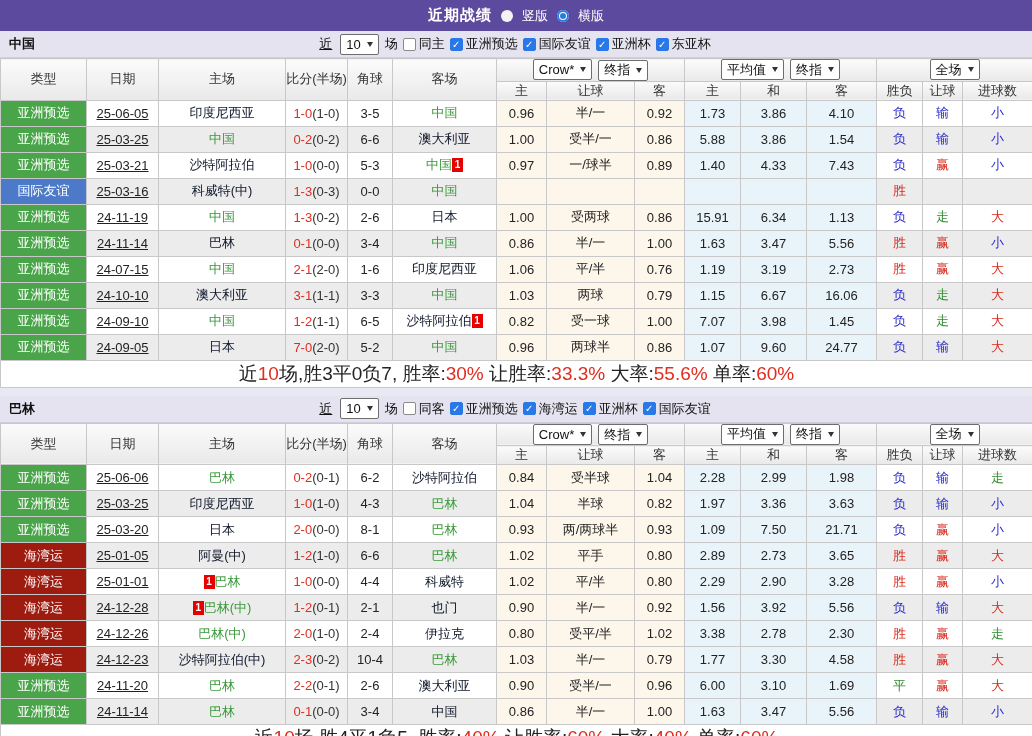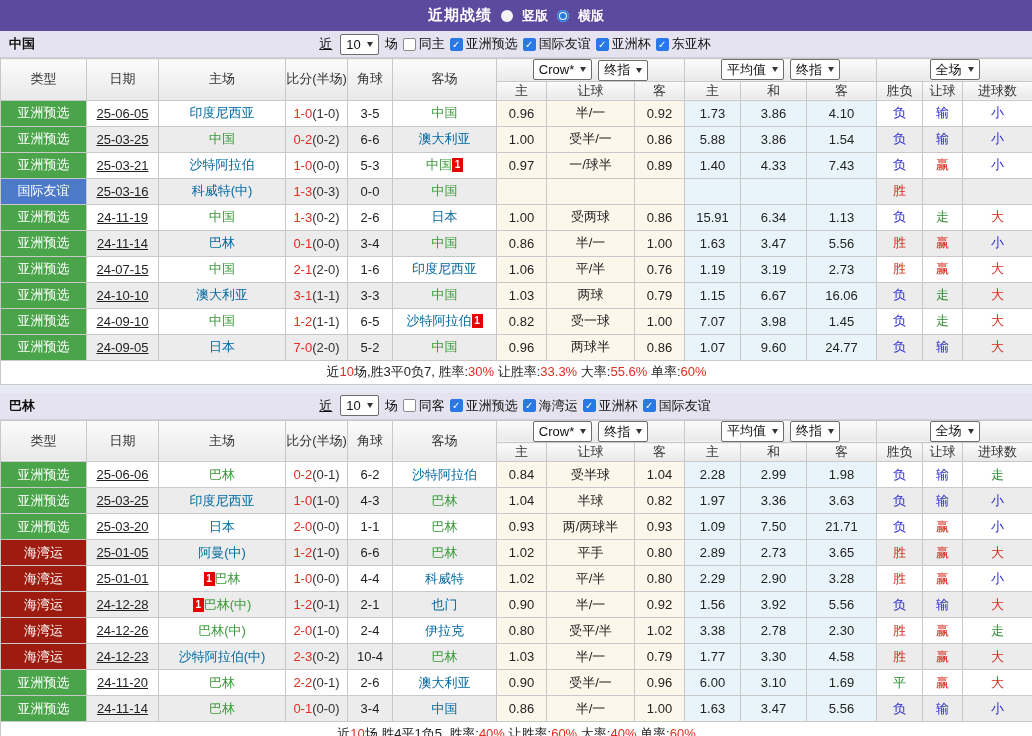--- a/index.html
+++ b/index.html
@@ -5,21 +5,21 @@
   html,body{margin:0;padding:0;background:#fff;}
   body{width:1032px;font-family:"Liberation Sans","DejaVu Sans",sans-serif;-webkit-font-smoothing:antialiased;}
   .page{width:1032px;box-sizing:border-box;}
 
   
   .topbar{height:31px;background:#5b4a9e;display:flex;align-items:center;justify-content:center;gap:9px;color:#fff;}
   .topbar .title{font-weight:bold;font-size:15px;letter-spacing:1px;}
   .radio{display:inline-block;width:12px;height:12px;border-radius:50%;background:#f4f4f4;position:relative;vertical-align:-2px;}
   .radio.on{background:#fff;box-shadow:inset 0 0 0 2px #2b7ae0;}
   .radio.on::after{content:'';position:absolute;left:3px;top:3px;width:6px;height:6px;border-radius:50%;background:#2b7ae0;}
-  .rlabel{font-size:13px;color:#fff;font-weight:bold;}
+  .rlabel{font-size:13px;color:#fff;}
 
   
   .fbar{height:26px;background:#e4e3ef;position:relative;display:flex;align-items:center;justify-content:center;border-bottom:1px solid #cfcfdd;}
   .fbar .team{position:absolute;left:9px;font-weight:bold;font-size:13px;color:#111;}
   .fctrl{display:inline-flex;align-items:center;gap:3px;font-size:13px;color:#111;}
   .near{text-decoration:underline;margin-right:2px;}
   .flbl{margin-right:2px;}
   .cb{display:inline-block;width:13px;height:13px;box-sizing:border-box;background:#fff;border:1px solid #8a8a8a;border-radius:2px;font-size:10px;line-height:12px;text-align:center;color:#fff;}
   .cb.on{background:#2878e8;border-color:#2878e8;font-weight:bold;}
 
@@ -36,24 +36,24 @@
   th.sh{height:18px;}
   tbody td{height:25px;}
   tr.odd td{background:#ffffff;}
   tr.even td{background:#ececec;}
   td.type{color:#fff;}
   td.date{color:#222;text-decoration:underline;}
   td.crow{background:#fdf6ea !important;}
   td.avgc{background:#e9f4fa !important;}
   .ft{color:#e02d1f;}
   .ht{color:#333;}
-  .tname{color:#0369a1;}
+  .tname{color:#0f172a;}
   .tname.green{color:#3a9a3a;}
   .badge1{display:inline-block;background:#e60000;color:#fff;font-size:10px;font-weight:bold;width:11px;height:14px;line-height:14px;text-align:center;vertical-align:1px;}
-  td.sumrow{height:23px;background:#fff;font-size:13px;color:#222;}
+  td.sumrow{height:23px;background:#fff;font-size:19px;color:#222;}
   td.sumrow .red{color:#e02d1f;}
 
   .gap{height:8px;background:#e9e9f3;}
 </style>
 </head>
 <body>
 
 <div class="page">
   <div class="topbar">
     <span class="title">近期战绩</span>
@@ -435,21 +435,21 @@
               <td class="avgc">3.63</td>
               <td class="res" style="color: rgb(43, 43, 204);">负</td>
               <td class="res" style="color: rgb(43, 43, 204);">输</td>
               <td class="res" style="color: rgb(43, 43, 204);">小</td>
             </tr>
             <tr class="odd">
               <td class="type" style="background: rgb(74, 164, 74);">亚洲预选</td>
               <td class="date">25-03-20</td>
               <td class="teamcell"><span class="tname">日本</span></td>
               <td class="score"><span class="ft">2-0</span><span class="ht">(0-0)</span></td>
-              <td class="corner">1-1</td>
+              <td class="corner">8-1</td>
               <td class="teamcell"><span class="tname green">巴林</span></td>
               <td class="crow">0.93</td>
               <td class="crow">两/两球半</td>
               <td class="crow">0.93</td>
               <td class="avgc">1.09</td>
               <td class="avgc">7.50</td>
               <td class="avgc">21.71</td>
               <td class="res" style="color: rgb(43, 43, 204);">负</td>
               <td class="res" style="color: rgb(217, 41, 28);">赢</td>
               <td class="res" style="color: rgb(43, 43, 204);">小</td>

